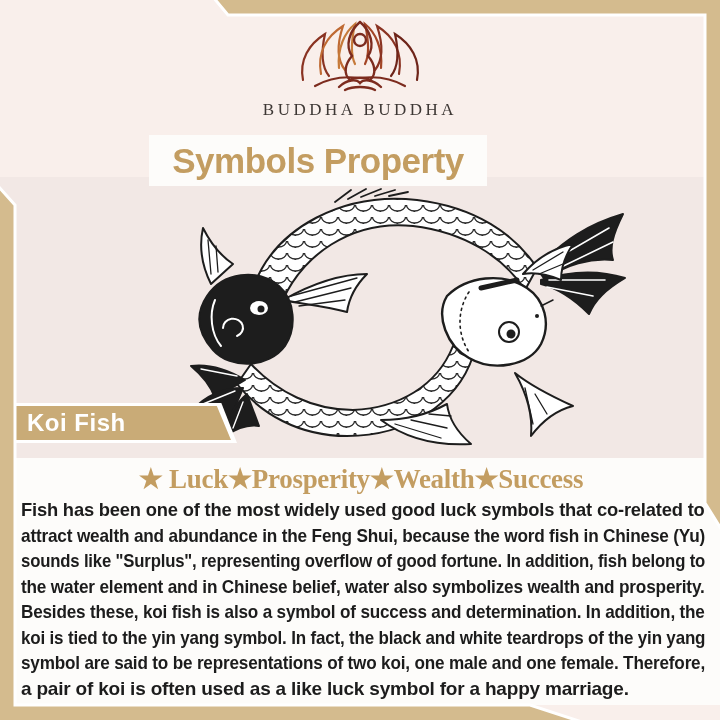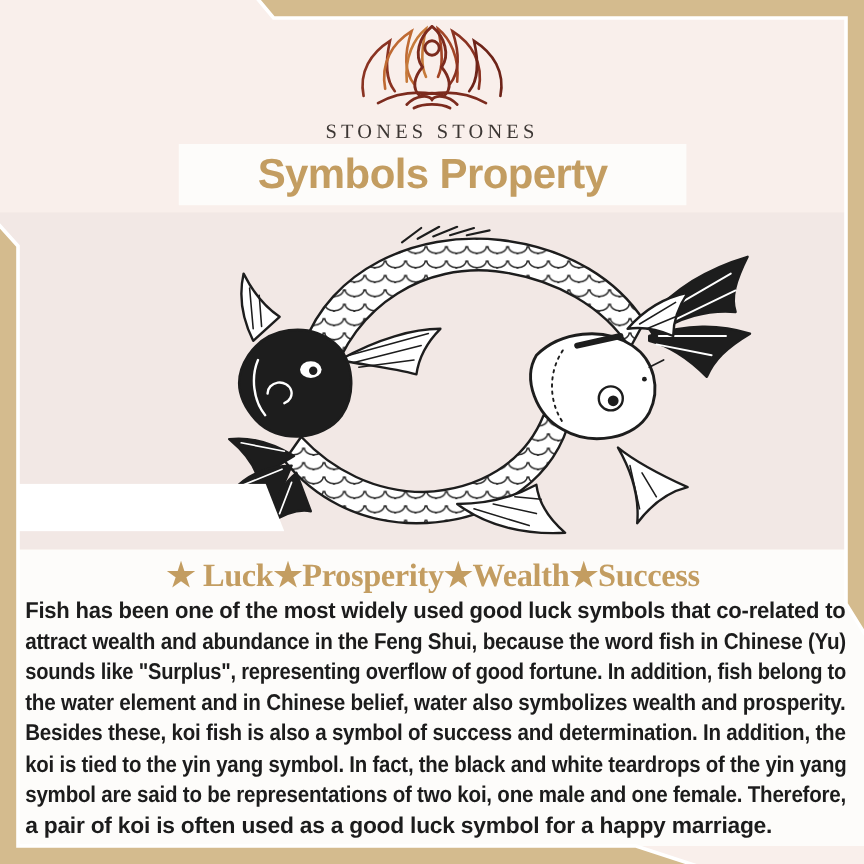--- a/index.html
+++ b/index.html
@@ -8,21 +8,21 @@
   .bg-top{position:absolute;left:0;top:0;width:720px;height:177px;background:var(--bg_top,#f9efeb);}
   .bg-mid{position:absolute;left:0;top:177px;width:720px;height:281px;background:var(--bg_mid,#f2e8e5);}
   .bg-bottom{position:absolute;left:0;top:705px;width:720px;height:15px;background:var(--bg_top,#f7ece9);}
   .panel{position:absolute;left:15px;top:458px;width:705px;height:247px;background:var(--panel_white,#fdfcfa);}
 
   .logo-wrap{position:absolute;left:295px;top:16px;width:130px;height:84px;}
   .brand-name{position:absolute;left:0;top:98px;width:720px;text-align:center;
     font-family:"Liberation Serif",serif;font-size:17px;letter-spacing:3.5px;
     color:var(--brand_text,#3d3734);line-height:24px;font-weight:400;}
 
-  .title-banner{position:absolute;left:149px;top:120px;width:423px;height:51px;
+  .title-banner{position:absolute;left:149px;top:135px;width:338px;height:51px;
     background:var(--panel_white,#fdfcfa);text-align:center;line-height:51px;}
   .title-banner span{display:inline-block;font-weight:700;font-size:35px;
     color:var(--gold_text,#c39d61);letter-spacing:-0.5px;white-space:nowrap;transform-origin:center;}
 
   .koi-illustration{position:absolute;left:185px;top:188px;width:445px;height:258px;}
 
   .ribbon-white{position:absolute;left:13px;top:403px;width:224px;height:40px;
     background:#fff;clip-path:polygon(0 0,93% 0,100% 100%,0 100%);}
   .ribbon-tan{position:absolute;left:13px;top:406px;width:218px;height:34px;
     background:var(--ribbon_tan,#c9ab77);clip-path:polygon(0 0,93.5% 0,100% 100%,0 100%);}
@@ -63,21 +63,21 @@
       <g fill="none" stroke="#7c2b1e" stroke-width="2.4" stroke-linecap="round">
         <circle cx="65" cy="24" r="6"></circle>
         <path d="M65,6 C76,15 80,30 73,40 M65,6 C54,15 50,30 57,40"></path>
         <path d="M57,40 C50,48 48,58 55,64 M73,40 C80,48 82,58 75,64"></path>
         <path d="M55,64 C60,61 70,61 75,64"></path>
         <path d="M44,71 C52,63 62,63 65,67 C68,63 78,63 86,71"></path>
         <path d="M50,74 C58,70 72,70 80,74"></path>
       </g>
     </svg>
   </div>
-  <div class="brand-name">STONES STONES</div>
+  <div class="brand-name">BUDDHA BUDDHA</div>
 
   <div class="title-banner">
     <span class="fit">Symbols Property</span>
   </div>
 
   <div class="koi-illustration">
     <svg viewBox="0 0 445 258" width="445" height="258">
       <defs>
         <pattern id="scl" width="17" height="12" patternUnits="userSpaceOnUse">
           <rect width="17" height="12" fill="#ffffff"></rect>
@@ -133,34 +133,37 @@
         <circle cx="324" cy="144" r="10" fill="#fff"></circle>
         <circle cx="326" cy="146" r="4.5" fill="#1d1d1d" stroke="none"></circle>
         <path d="M284,104 C272,122 272,146 284,164" stroke-dasharray="2,4" stroke-width="1.6" fill="none"></path>
         <path d="M356,118 L368,112" stroke-width="1.5"></path>
         <circle cx="352" cy="128" r="2" fill="#1d1d1d" stroke="none"></circle>
       </g>
     </svg>
   </div>
 
   <div class="ribbon-white"></div>
+  <div class="ribbon-tan">
+    <span>Koi Fish</span>
+  </div>
 
   <div class="tagline">
     <span class="fit">★ Luck★Prosperity★Wealth★Success</span>
   </div>
 
   <div class="body-text">
       <span class="body-line fit" style="transform: scaleX(0.9661);">Fish has been one of the most widely used good luck symbols that co-related to</span>
       <span class="body-line fit" style="transform: scaleX(0.9048);">attract wealth and abundance in the Feng Shui, because the word fish in Chinese (Yu)</span>
       <span class="body-line fit" style="transform: scaleX(0.8803);">sounds like "Surplus", representing overflow of good fortune. In addition, fish belong to</span>
       <span class="body-line fit" style="transform: scaleX(0.9048);">the water element and in Chinese belief, water also symbolizes wealth and prosperity.</span>
       <span class="body-line fit" style="transform: scaleX(0.9012);">Besides these, koi fish is also a symbol of success and determination. In addition, the</span>
       <span class="body-line fit" style="transform: scaleX(0.8941);">koi is tied to the yin yang symbol. In fact, the black and white teardrops of the yin yang</span>
       <span class="body-line fit" style="transform: scaleX(0.9012);">symbol are said to be representations of two koi, one male and one female. Therefore,</span>
-      <span class="body-line fit">a pair of koi is often used as a good luck symbol for a happy marriage.</span>
+      <span class="body-line fit">a pair of koi is often used as a like luck symbol for a happy marriage.</span>
     </div>
 
   <svg class="frame-svg" viewBox="0 0 720 720" width="720" height="720">
     <path d="M213,-3 L723,-3 L723,532 L705,503 L705,15 L228,15 Z" fill="var(--frame_tan,#d4bb8e)" stroke="#ffffff" stroke-width="3" stroke-linejoin="miter"></path>
     <path d="M-3,185 L15,205 L15,705 L530,705 L585,723 L-3,723 Z" fill="var(--frame_tan,#d4bb8e)" stroke="#ffffff" stroke-width="3" stroke-linejoin="miter"></path>
   </svg>
 
 </div>
 
 </body></html>

